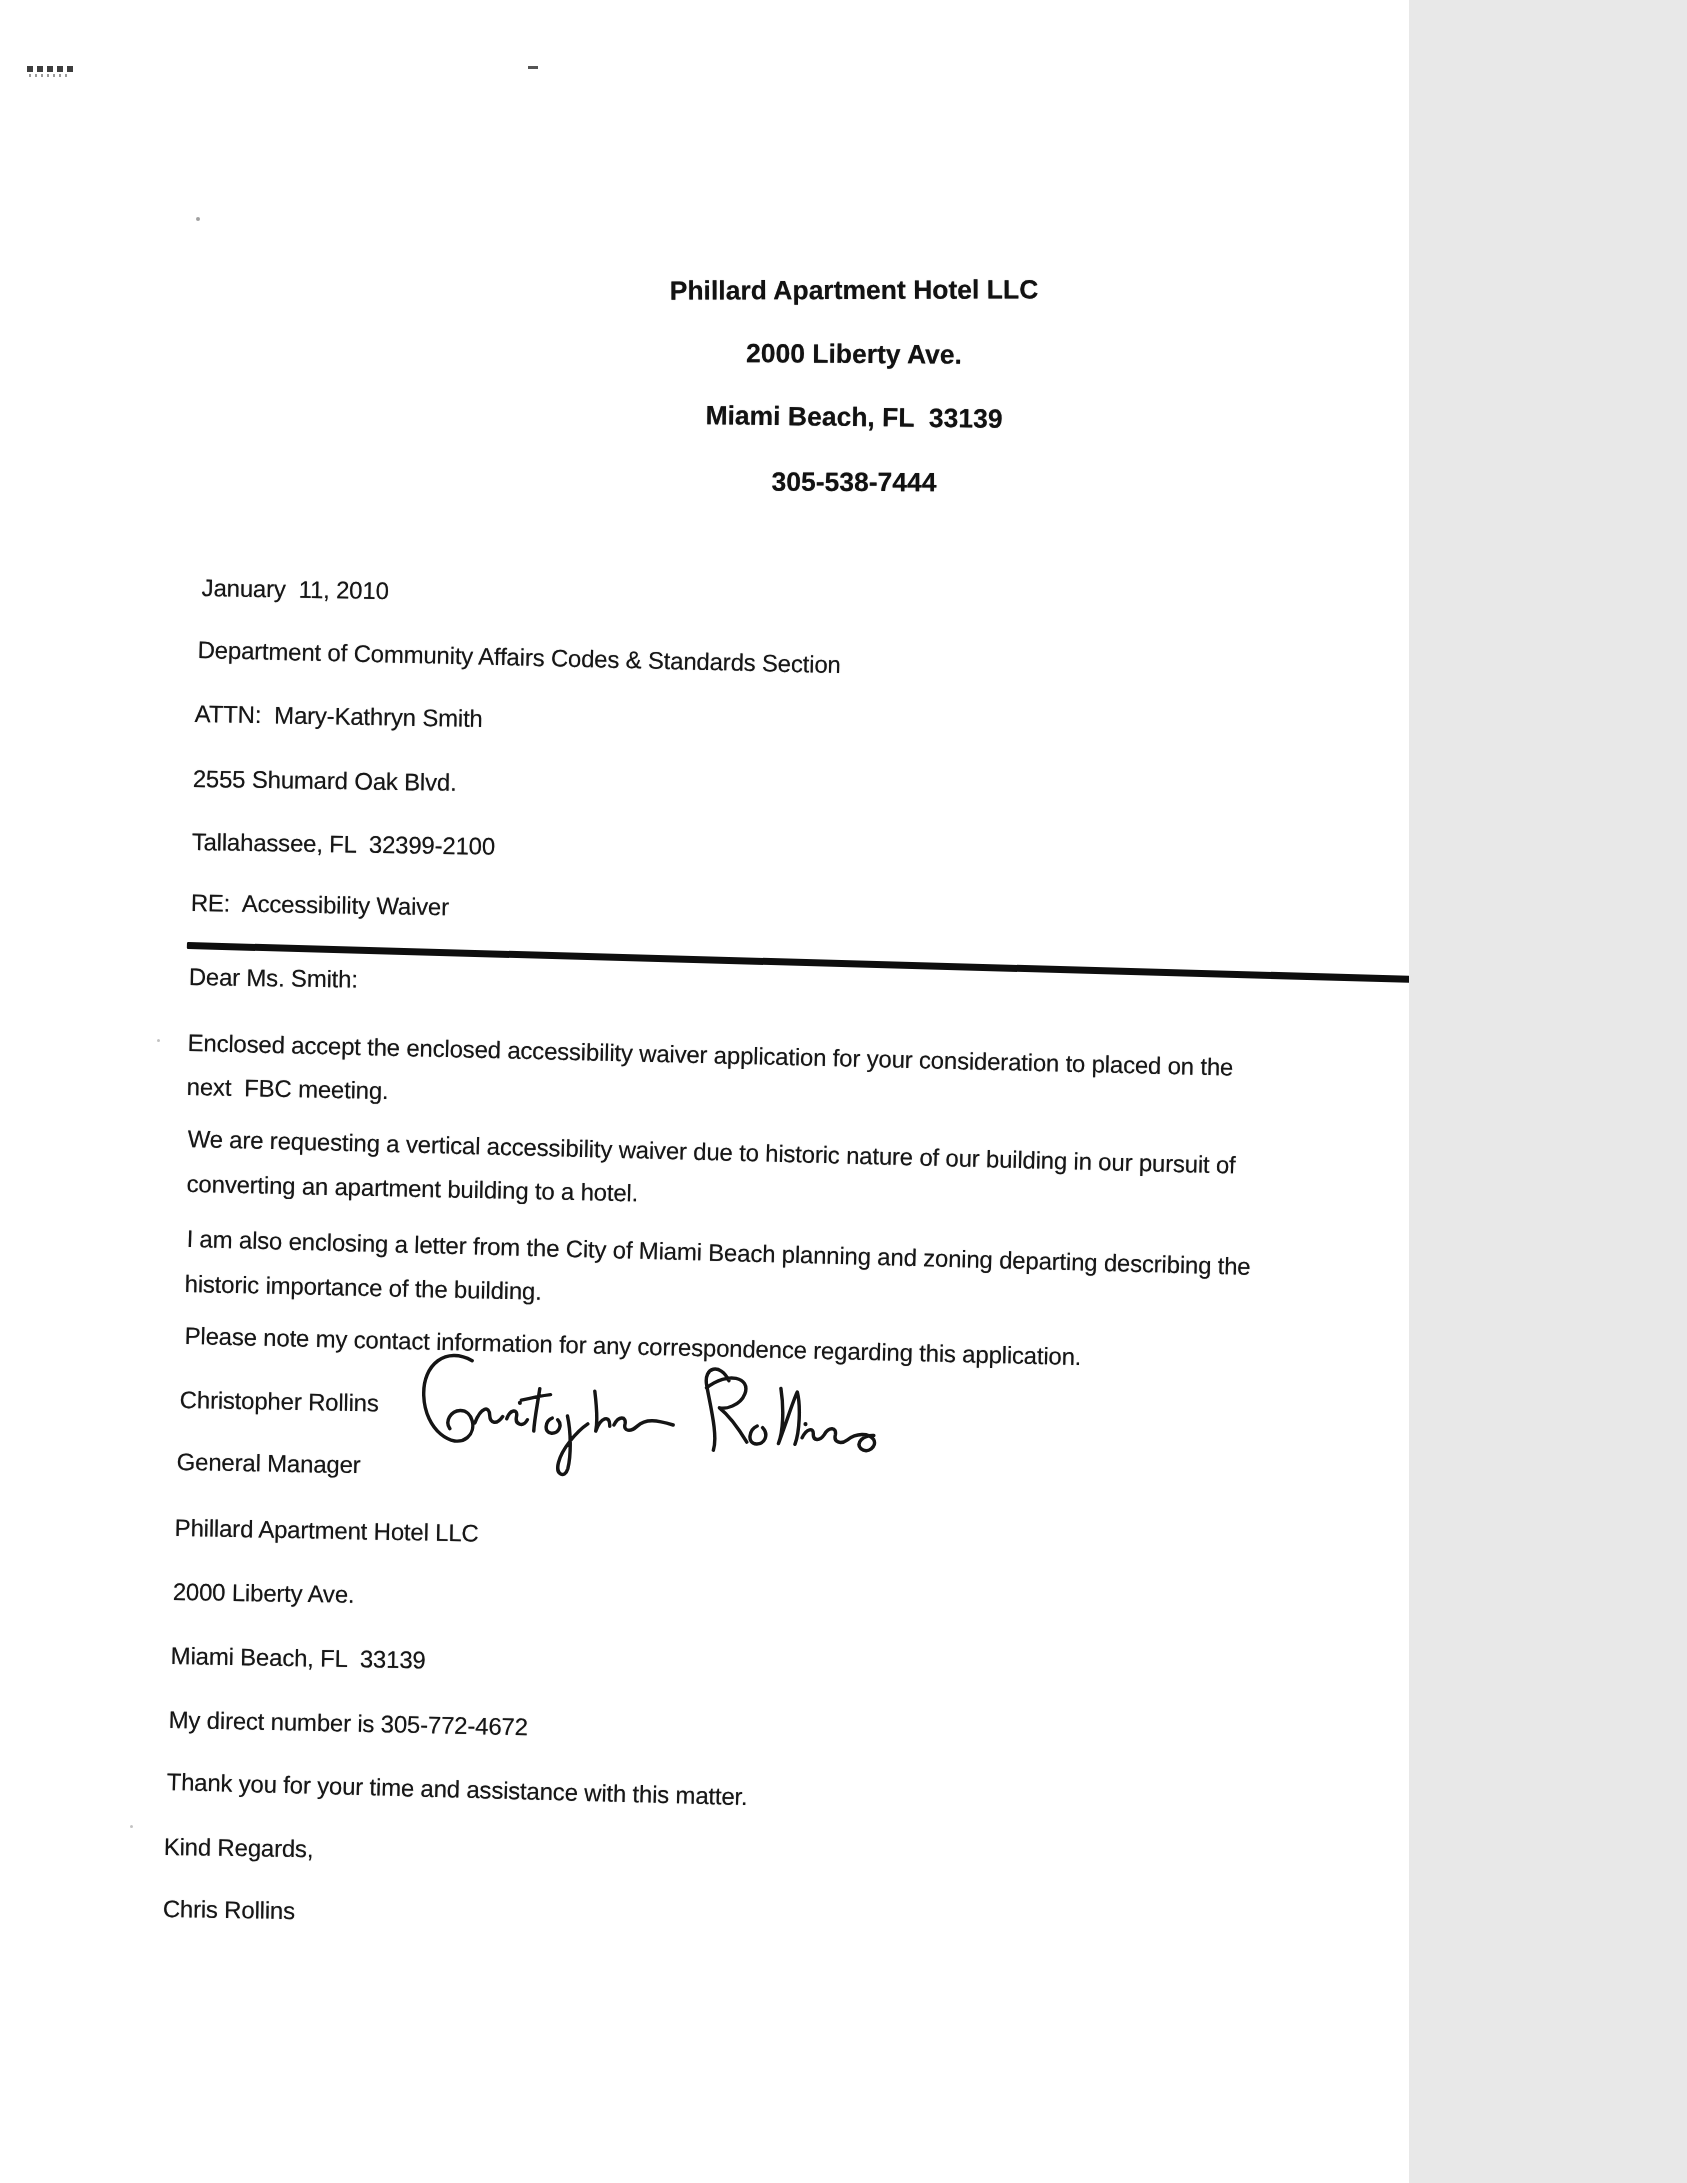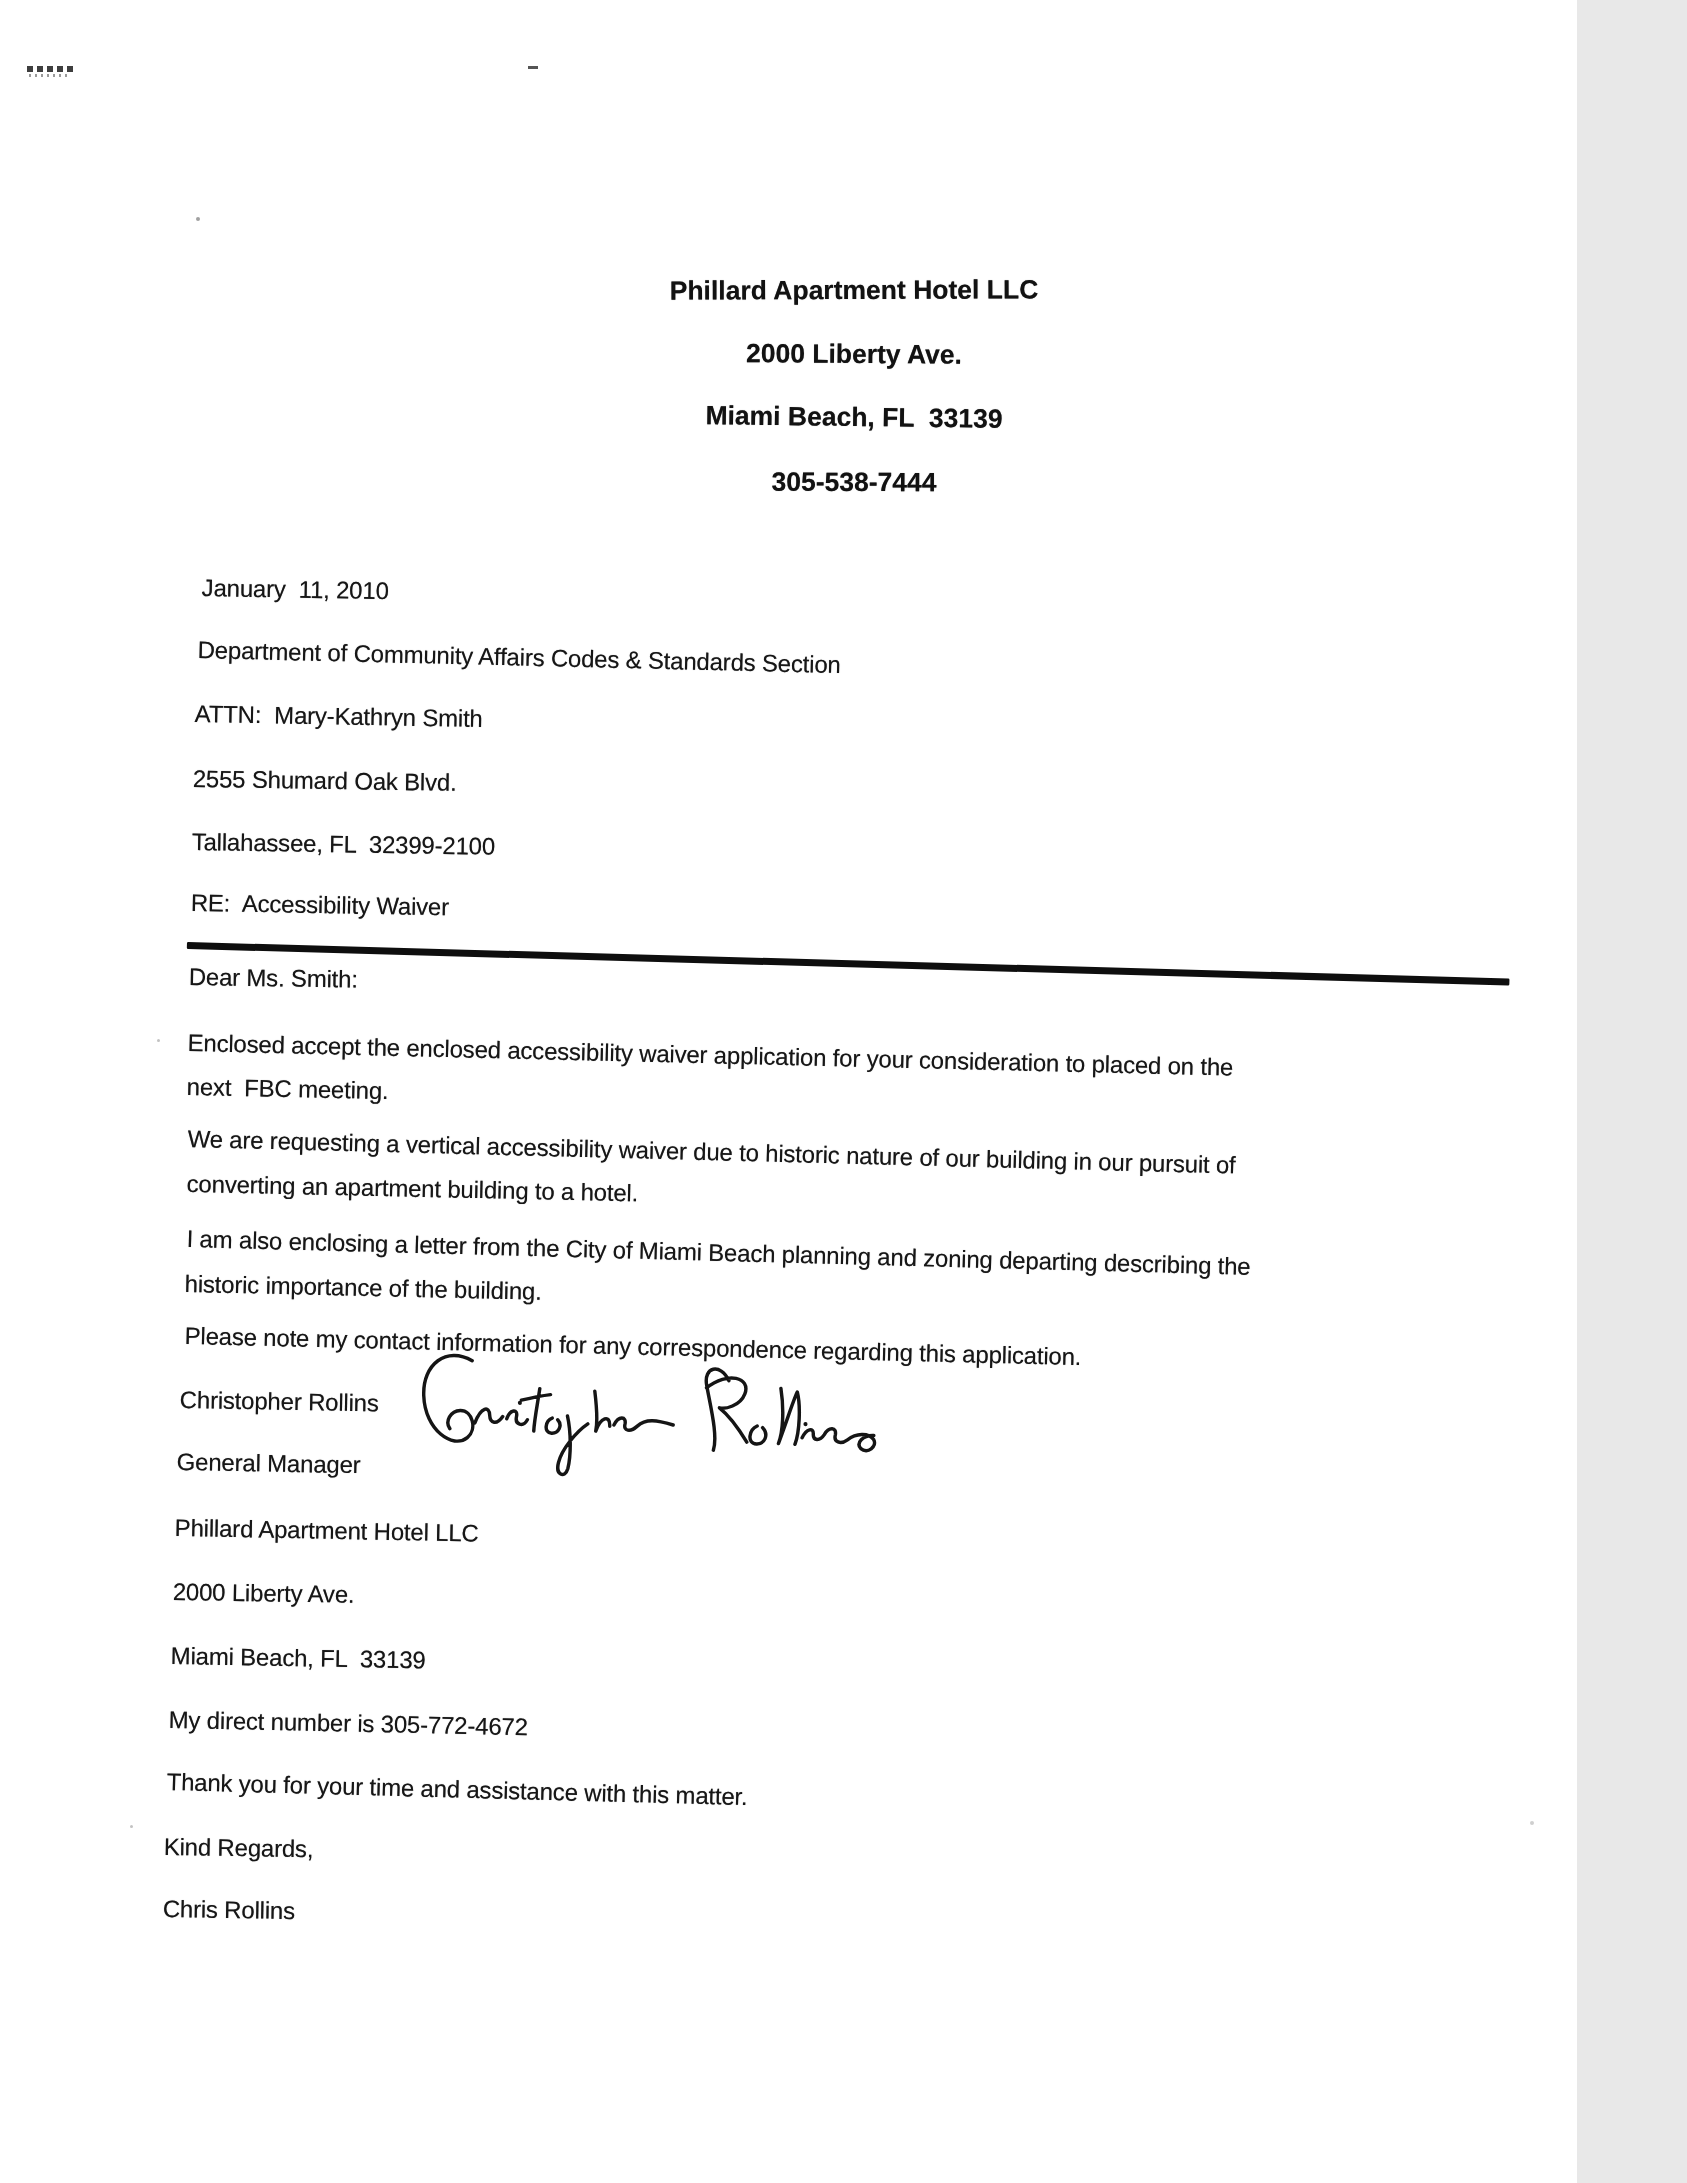--- a/index.html
+++ b/index.html
@@ -1,18 +1,18 @@
 <!DOCTYPE html>
 <html style="font-size:10.6px"><head>
 <meta charset="utf-8">
 <style>
   html,body{margin:0;padding:0;background:#e8e8e8;}
   #page{
     position:relative;
-    width:1577px;height:2183px;
+    width:1409px;height:2183px;
     background:#ffffff;
     overflow:hidden;
     font-family:"Liberation Sans","DejaVu Sans",sans-serif;
     color:#141414;
   }
   .hline{ 
     position:absolute;left:26.5px;width:1654px;
     text-align:center;
     font-weight:bold;font-size:26.5px;
     white-space:pre;

